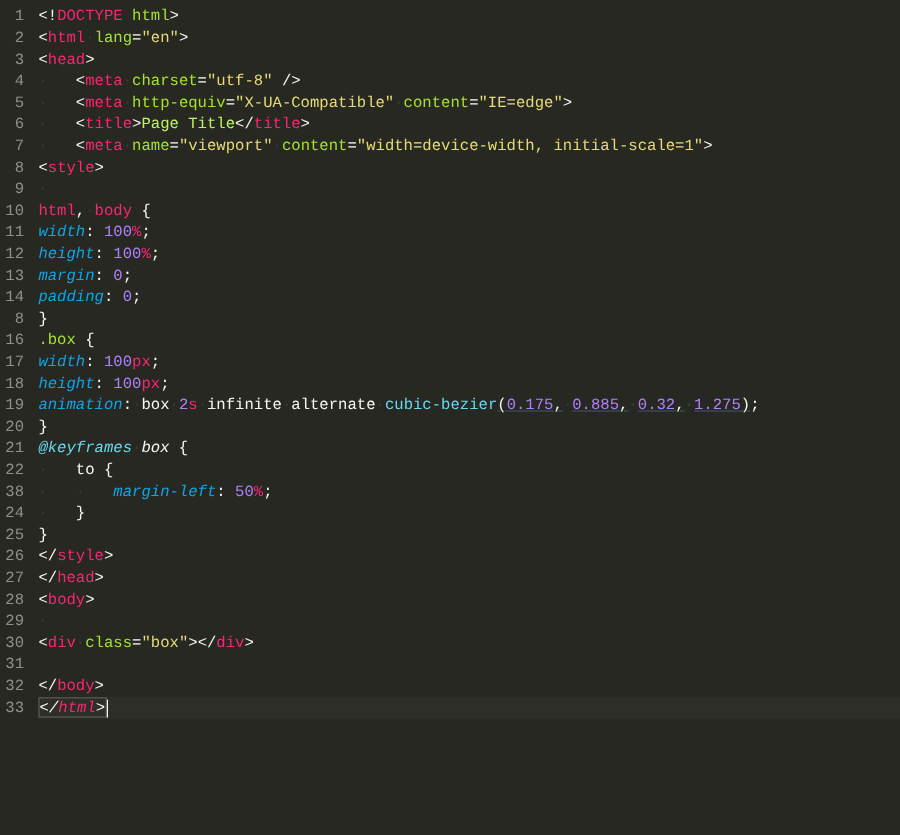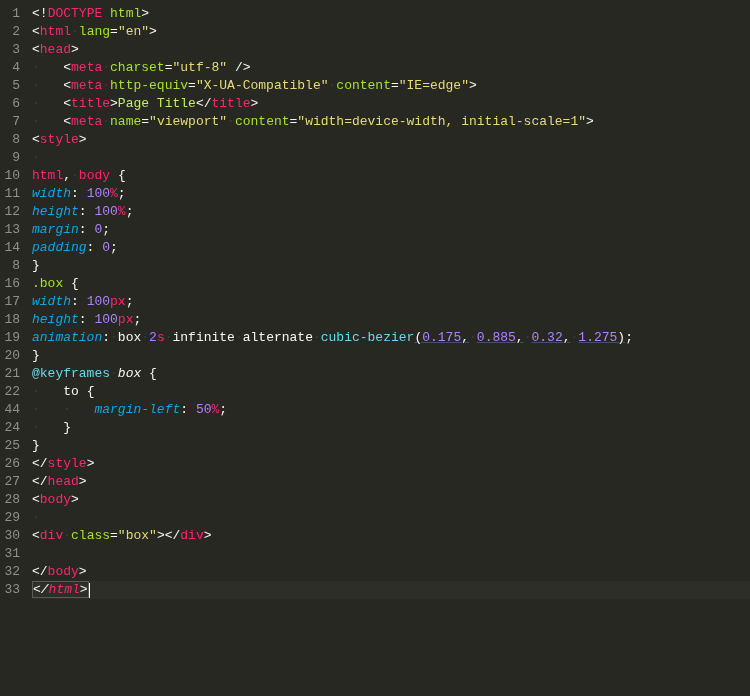--- a/index.html
+++ b/index.html
@@ -50,21 +50,21 @@
   .val { color: #f8f8f2; }
   .num { color: #AE81FF; }
   .unit { color: #F92672; }
   .func-underline { color: #66D9EF; text-decoration-color: #3b5364; }
   .num-underline { color: #AE81FF; text-decoration: underline; text-decoration-color: #3b5364; }
   .punct-underline { color: #f8f8f2; text-decoration: underline; text-decoration-color: #3b5364; }
   .text { color: #bef264; }
   .ws-dot { color: #3b3c36; }
   .indent-guide { color: #3b3c36; }
   .brace { color: #f8f8f2; }
-  .atkw { color: #66D9EF; }
+  .atkw { color: #66D9EF; font-style: italic; }
   .animname { color: #f8f8f2; font-style: italic; }
   .cursor-line {
     background: rgba(255,255,255,0.03);
   }
   .cursor {
     display:inline-block;
     width:1px;
     height:15px;
     background:#f8f8f2;
     vertical-align: text-bottom;
@@ -97,21 +97,21 @@
       <div class="ln">13</div>
       <div class="ln">14</div>
       <div class="ln">8</div>
       <div class="ln">16</div>
       <div class="ln">17</div>
       <div class="ln">18</div>
       <div class="ln">19</div>
       <div class="ln">20</div>
       <div class="ln">21</div>
       <div class="ln">22</div>
-      <div class="ln">44</div>
+      <div class="ln">38</div>
       <div class="ln">24</div>
       <div class="ln">25</div>
       <div class="ln">26</div>
       <div class="ln">27</div>
       <div class="ln">28</div>
       <div class="ln">29</div>
       <div class="ln">30</div>
       <div class="ln">31</div>
       <div class="ln">32</div>
       <div class="ln">33</div>

